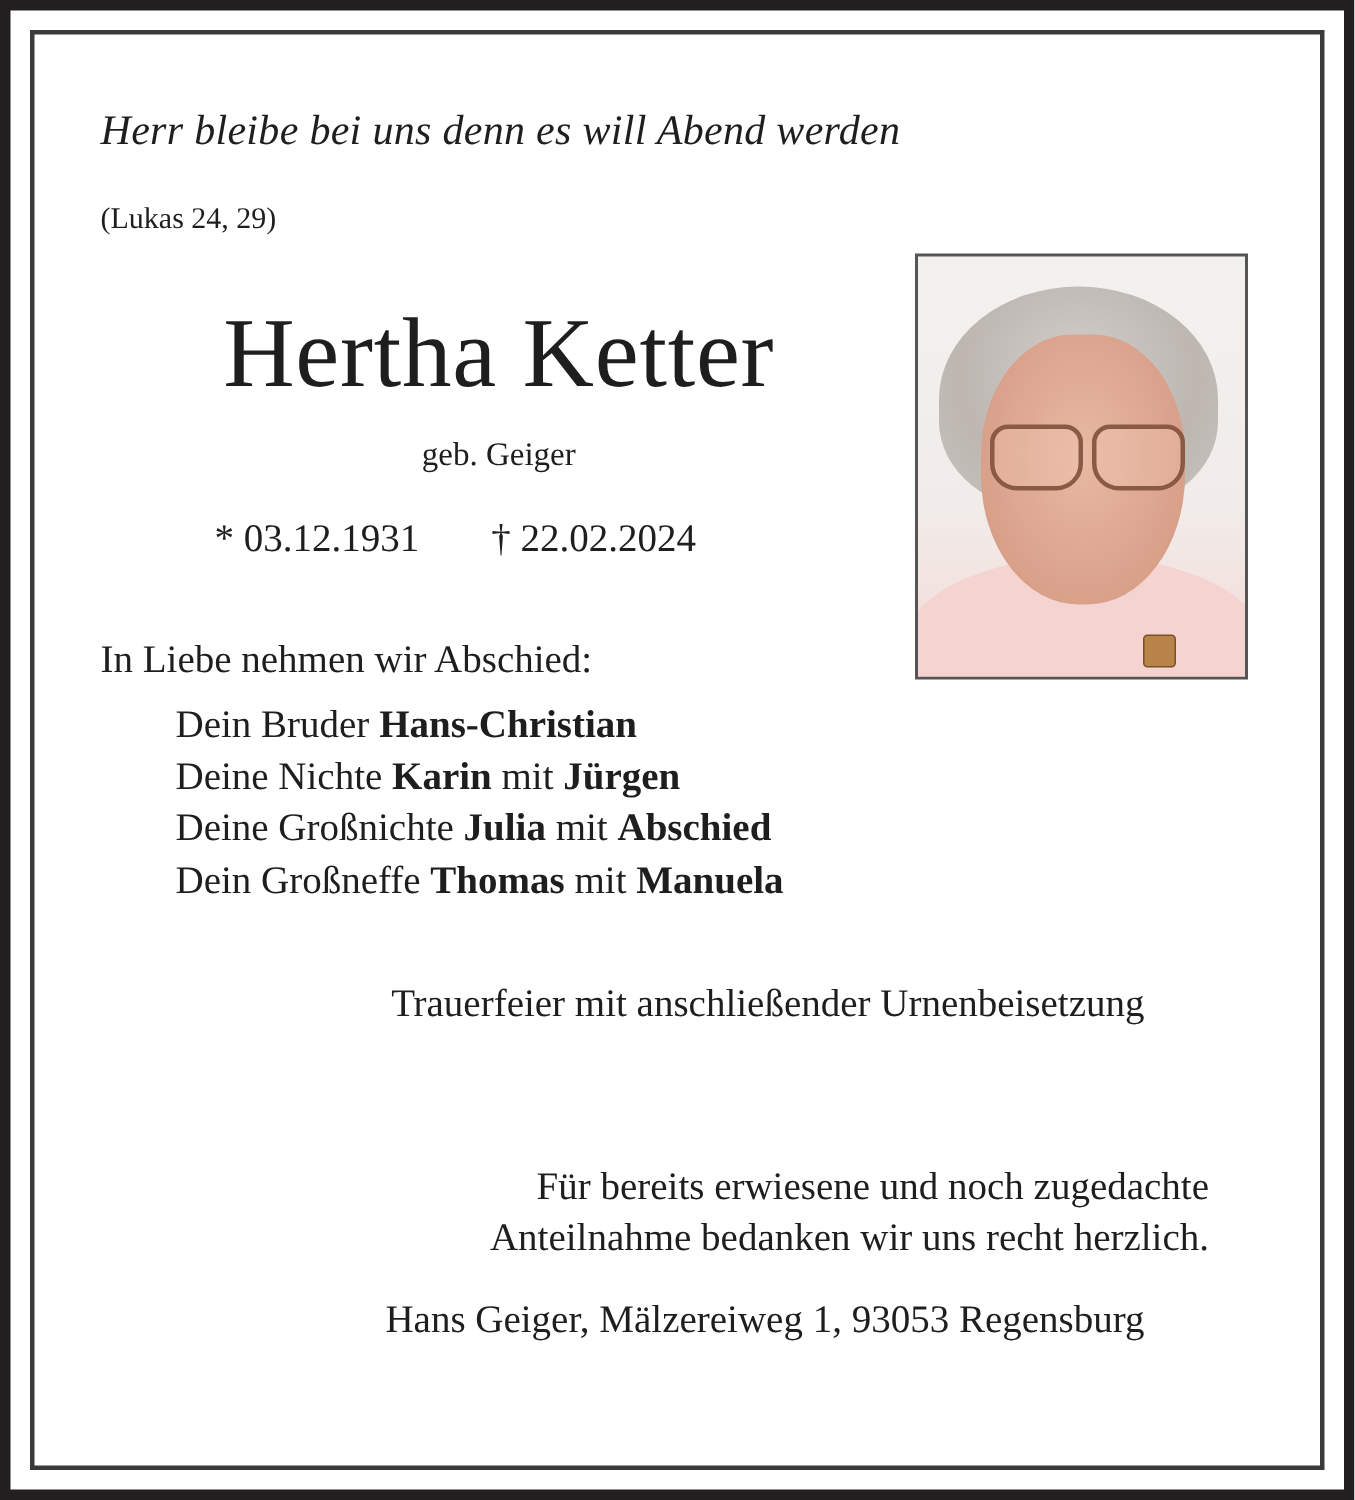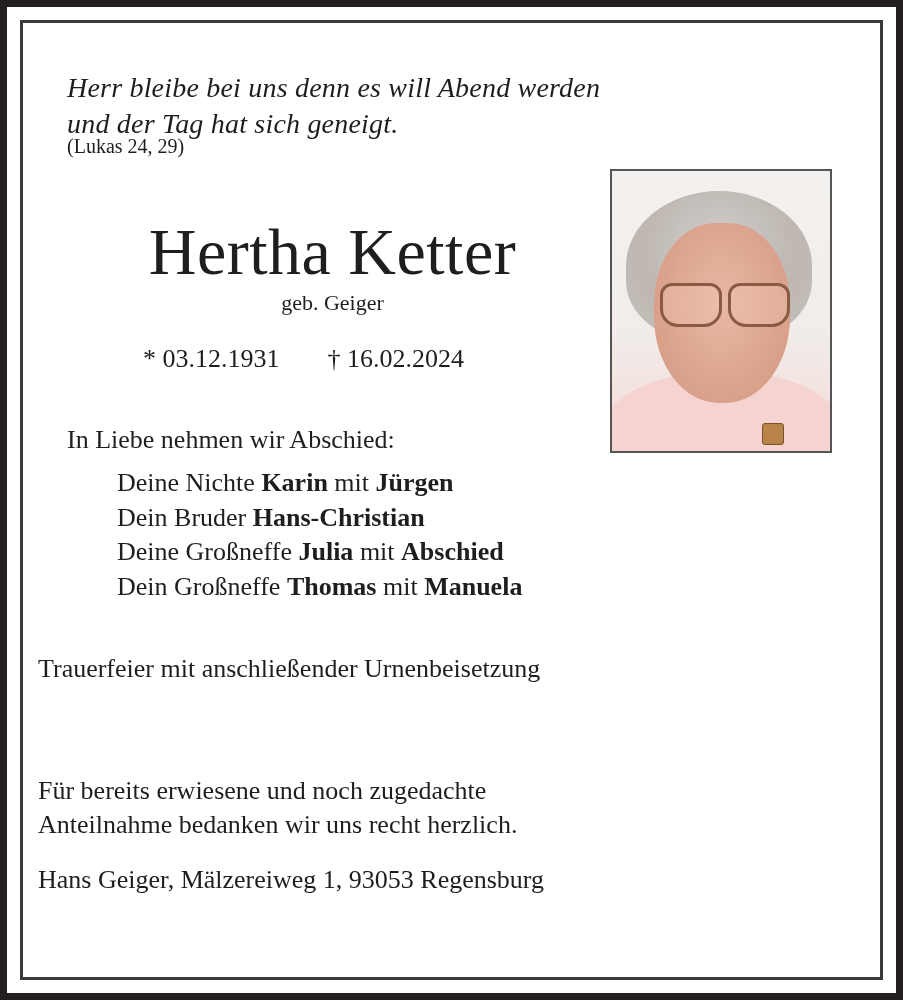--- a/index.html
+++ b/index.html
@@ -11,85 +11,84 @@
     position: absolute; left: 0; top: 0; width: 903px; height: 1000px;
     box-sizing: border-box; border: 7px solid #231f20; background: #ffffff;
   }
   .inner-frame {
     position: absolute; left: 13px; top: 13px; right: 13px; bottom: 13px;
     border: 3px solid #3a3a3a; background: #ffffff;
   }
   .abs { position: absolute; white-space: nowrap; }
   .verse { left: 67px; top: 58px; font-style: italic; font-size: 28px; line-height: 36px; letter-spacing: 0.2px; margin-top: 12px; }
   .verse-ref { left: 67px; top: 132px; font-size: 20px; line-height: 28px; }
-  .name { left: 0; width: 665px; top: 214px; text-align: center; font-size: 66px; line-height: 76px; letter-spacing: 0.5px; }
+  .name { left: 0; width: 665px; top: 198px; text-align: center; font-size: 66px; line-height: 76px; letter-spacing: 0.5px; }
   .nee { left: 0; width: 665px; top: 287px; text-align: center; font-size: 22px; line-height: 32px; }
   .dates { left: 143px; top: 343px; font-size: 26px; line-height: 32px; }
   .dates .death { margin-left: 48px; }
   .photo {
     position: absolute; left: 610px; top: 169px; width: 222px; height: 284px;
     border: 2px solid #555; box-sizing: border-box; overflow: hidden;
     background: linear-gradient(180deg, #f3f1ef 0%, #f1ece9 60%, #f4d9d6 100%);
   }
   .photo .hair { position: absolute; left: 14px; top: 20px; width: 186px; height: 150px; border-radius: 50% 50% 40% 40%; background: radial-gradient(ellipse at 50% 40%, #d4d0cd 0%, #bdb6b1 60%, #c9c4c0 100%); }
   .photo .face { position: absolute; left: 42px; top: 52px; width: 136px; height: 180px; border-radius: 45% 45% 48% 48%; background: radial-gradient(ellipse at 50% 45%, #e8b9a4 0%, #d9a08a 70%, #c98f79 100%); }
   .photo .glass { position: absolute; top: 112px; width: 56px; height: 38px; border: 3px solid #8a5a44; border-radius: 12px 12px 18px 18px; background: rgba(240,200,180,0.35); }
   .photo .glass.l { left: 48px; } .photo .glass.r { left: 116px; }
   .photo .sweater { position: absolute; left: -10px; top: 200px; width: 242px; height: 120px; border-radius: 60% 60% 0 0; background: #f4d3d0; }
   .photo .brooch { position: absolute; left: 150px; top: 252px; width: 20px; height: 20px; background: #b9844a; border: 1px solid #7a5226; border-radius: 3px; }
   .farewell { left: 67px; top: 424px; font-size: 26px; line-height: 32px; }
   .mourners { left: 117px; top: 466px; font-size: 26px; line-height: 34.5px; }
   .mourners b { font-weight: bold; }
-  .block { left: 0; width: 763px; text-align: left; font-size: 26px; line-height: 34px; margin-left: 38px; }
+  .block { left: 0; width: 763px; text-align: right; font-size: 26px; line-height: 34px; }
   .ceremony { top: 652px; }
-  .thanks { top: 774px; }
+  .thanks { top: 774px; padding-left: 43px; }
   .address { top: 863px; }
 </style>
 </head>
 <body>
 
 <div class="outer-frame">
   <div class="inner-frame"></div>
 </div>
 
 <div class="abs verse">
   <div>Herr bleibe bei uns denn es will Abend werden</div>
-  <div>und der Tag hat sich geneigt.</div>
 </div>
 <div class="abs verse-ref">(Lukas 24, 29)</div>
 
 <div class="abs name">Hertha Ketter</div>
 <div class="abs nee">geb. Geiger</div>
 <div class="abs dates">
-  <span>* 03.12.1931</span><span class="death">† 16.02.2024</span>
+  <span>* 03.12.1931</span><span class="death">† 22.02.2024</span>
 </div>
 
 <div class="photo">
   <div class="hair"></div>
   <div class="sweater"></div>
   <div class="face"></div>
   <div class="glass l"></div>
   <div class="glass r"></div>
   <div class="brooch"></div>
 </div>
 
 <div class="abs farewell">In Liebe nehmen wir Abschied:</div>
 <div class="abs mourners">
   <div>
+    <span>Dein Bruder</span>
+    <b>Hans-Christian</b>
+  </div>
+  <div>
     <span>Deine Nichte</span>
     <b>Karin</b>
     <span>mit</span>
     <b>Jürgen</b>
   </div>
   <div>
-    <span>Dein Bruder</span>
-    <b>Hans-Christian</b>
-  </div>
-  <div>
-    <span>Deine Großneffe</span>
+    <span>Deine Großnichte</span>
     <b>Julia</b>
     <span>mit</span>
     <b>Abschied</b>
   </div>
   <div>
     <span>Dein Großneffe</span>
     <b>Thomas</b>
     <span>mit</span>
     <b>Manuela</b>
   </div>

